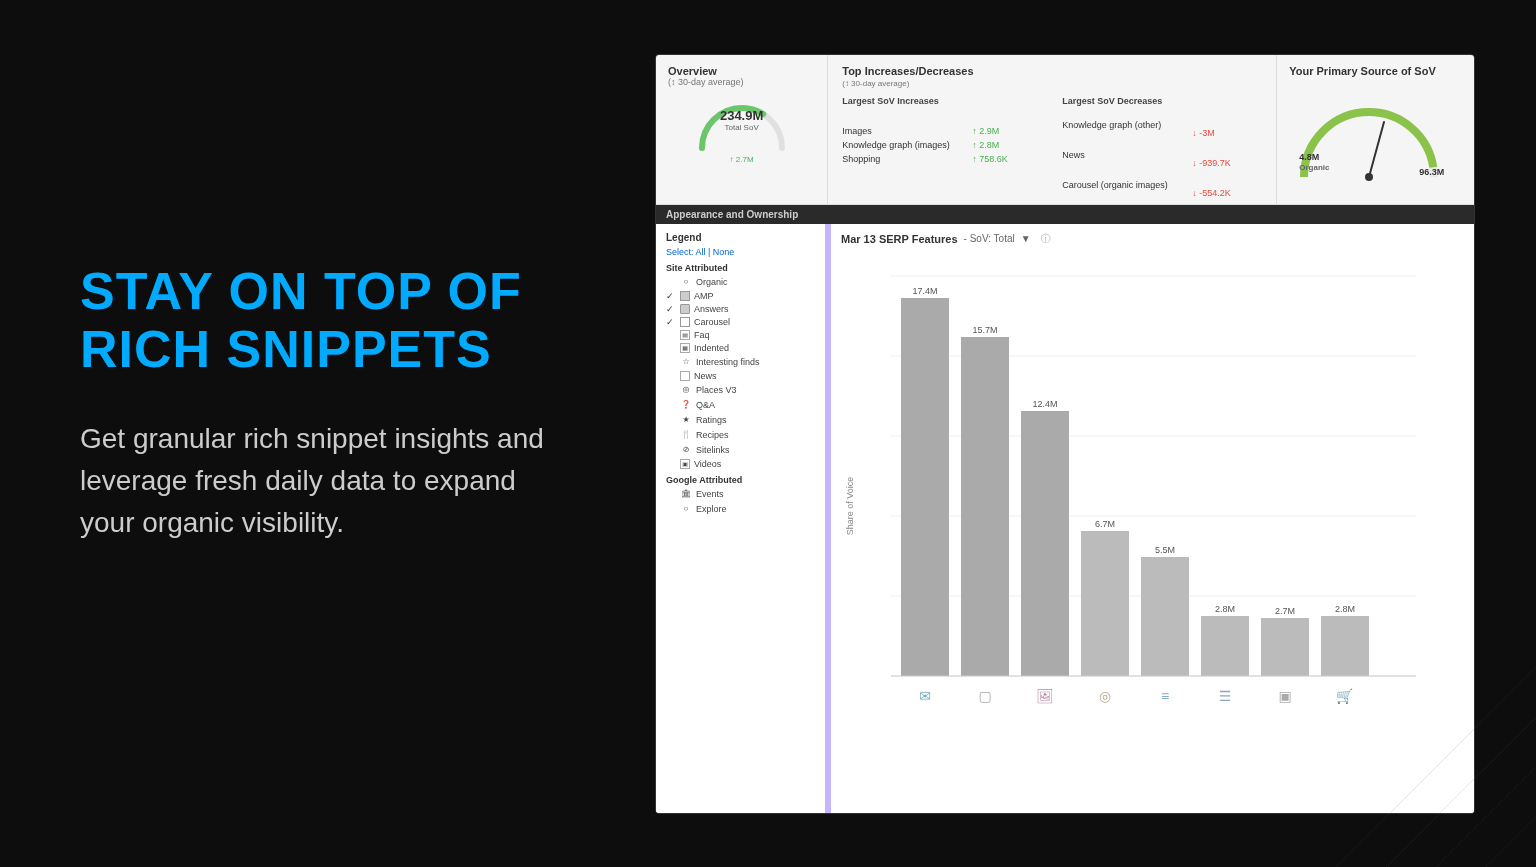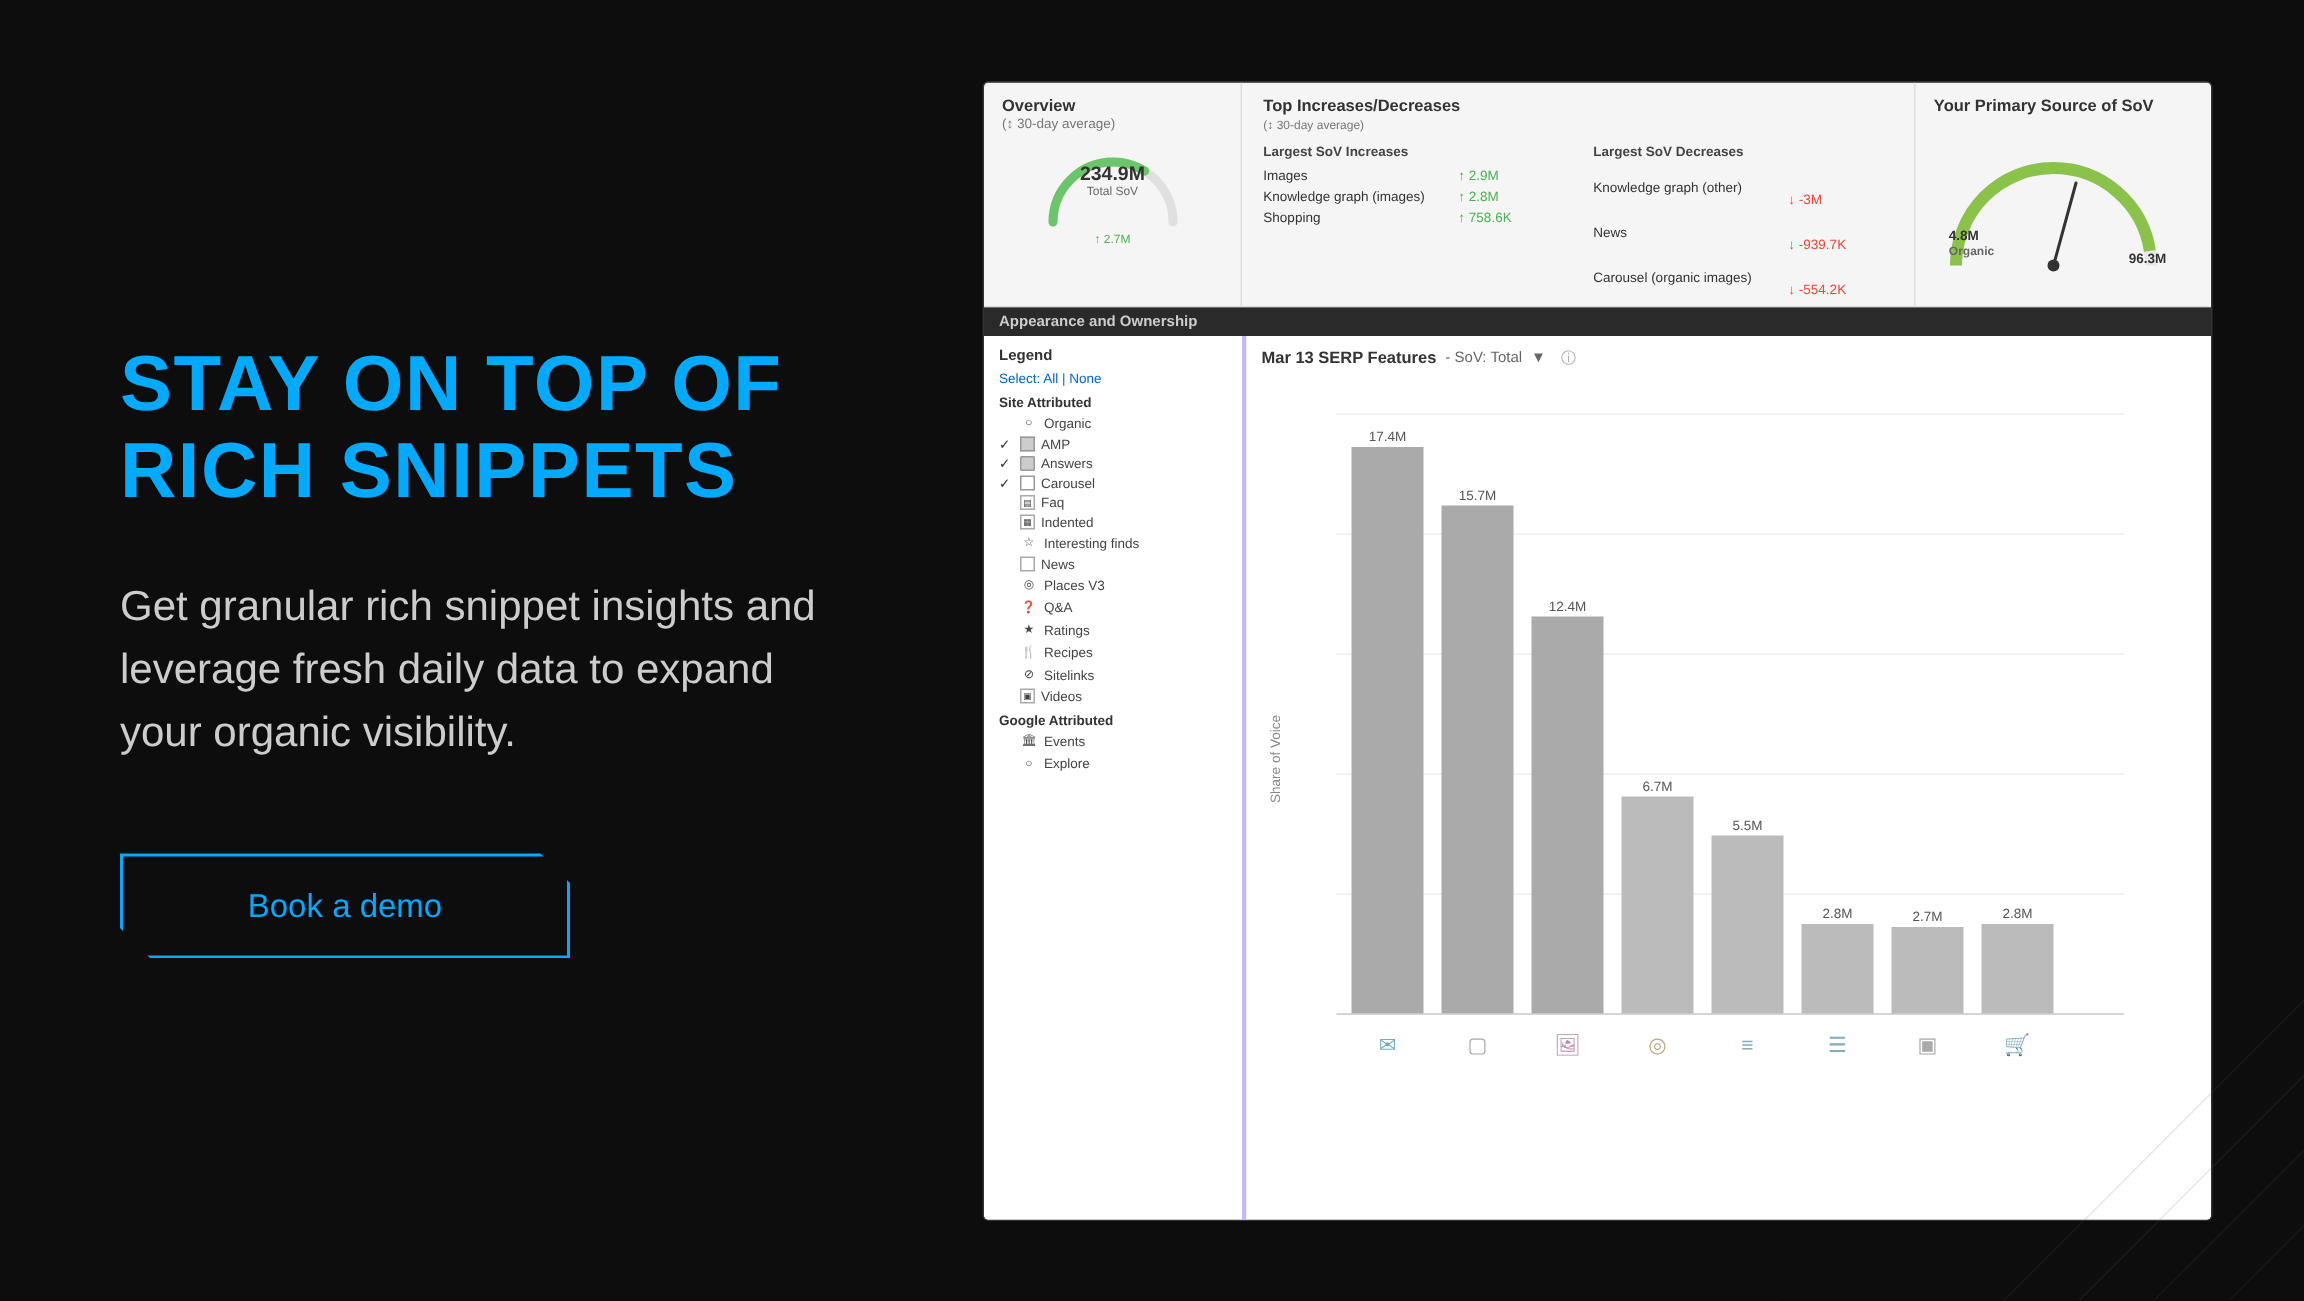--- a/index.html
+++ b/index.html
@@ -217,21 +217,21 @@
     
     .dashboard-main {
       display: flex;
       height: calc(760px - 150px);
       background: #fff;
     }
 
     .legend-panel {
       width: 175px;
       background: #fff;
-      border-right: 3px solid #c4b5fd;
+      border-right: 6px solid #c4b5fd;
       padding: 8px 10px;
       overflow-y: auto;
     }
 
     .legend-title {
       font-size: 10px;
       font-weight: bold;
       color: #333;
       margin-bottom: 4px;
     }
@@ -358,21 +358,20 @@
 <body>
 
 <div class="page-wrapper">
 
   <div class="left-panel">
     <h1 class="headline">
       <span>STAY ON TOP OF</span><br>
       <span>RICH SNIPPETS</span>
     </h1>
     <p class="subtext">Get granular rich snippet insights and leverage fresh daily data to expand your organic visibility.</p>
-    <button class="book-demo-btn">Book a demo</button>
   </div>
 
   <div class="right-panel">
     <div class="dashboard">
 
       <div class="dashboard-top">
 
         <div class="overview-section">
           <span class="overview-title">Overview</span>
           <span class="overview-sub">(↕ 30-day average)</span>
@@ -387,21 +386,21 @@
             </div>
           </div>
           <span class="gauge-change up-arrow">↑ 2.7M</span>
         </div>
 
         <div class="increases-section">
           <div class="section-title">Top Increases/Decreases</div>
           <div class="section-sub">(↕ 30-day average)</div>
           <div style="display:flex; gap:20px;">
             <div>
-              <div class="col-header" style="font-size:9px;font-weight:bold;color:#444;margin-bottom:6px;">Largest SoV Increases</div>
+              <div class="col-header" style="font-size:9px;font-weight:bold;color:#444;margin-bottom:20px;">Largest SoV Increases</div>
               <div class="data-row">
                 <span class="label">Images</span>
                 <span class="value up-arrow">↑ 2.9M</span>
               </div>
               <div class="data-row">
                 <span class="label">Knowledge graph (images)</span>
                 <span class="value up-arrow">↑ 2.8M</span>
               </div>
               <div class="data-row">
                 <span class="label">Shopping</span>

